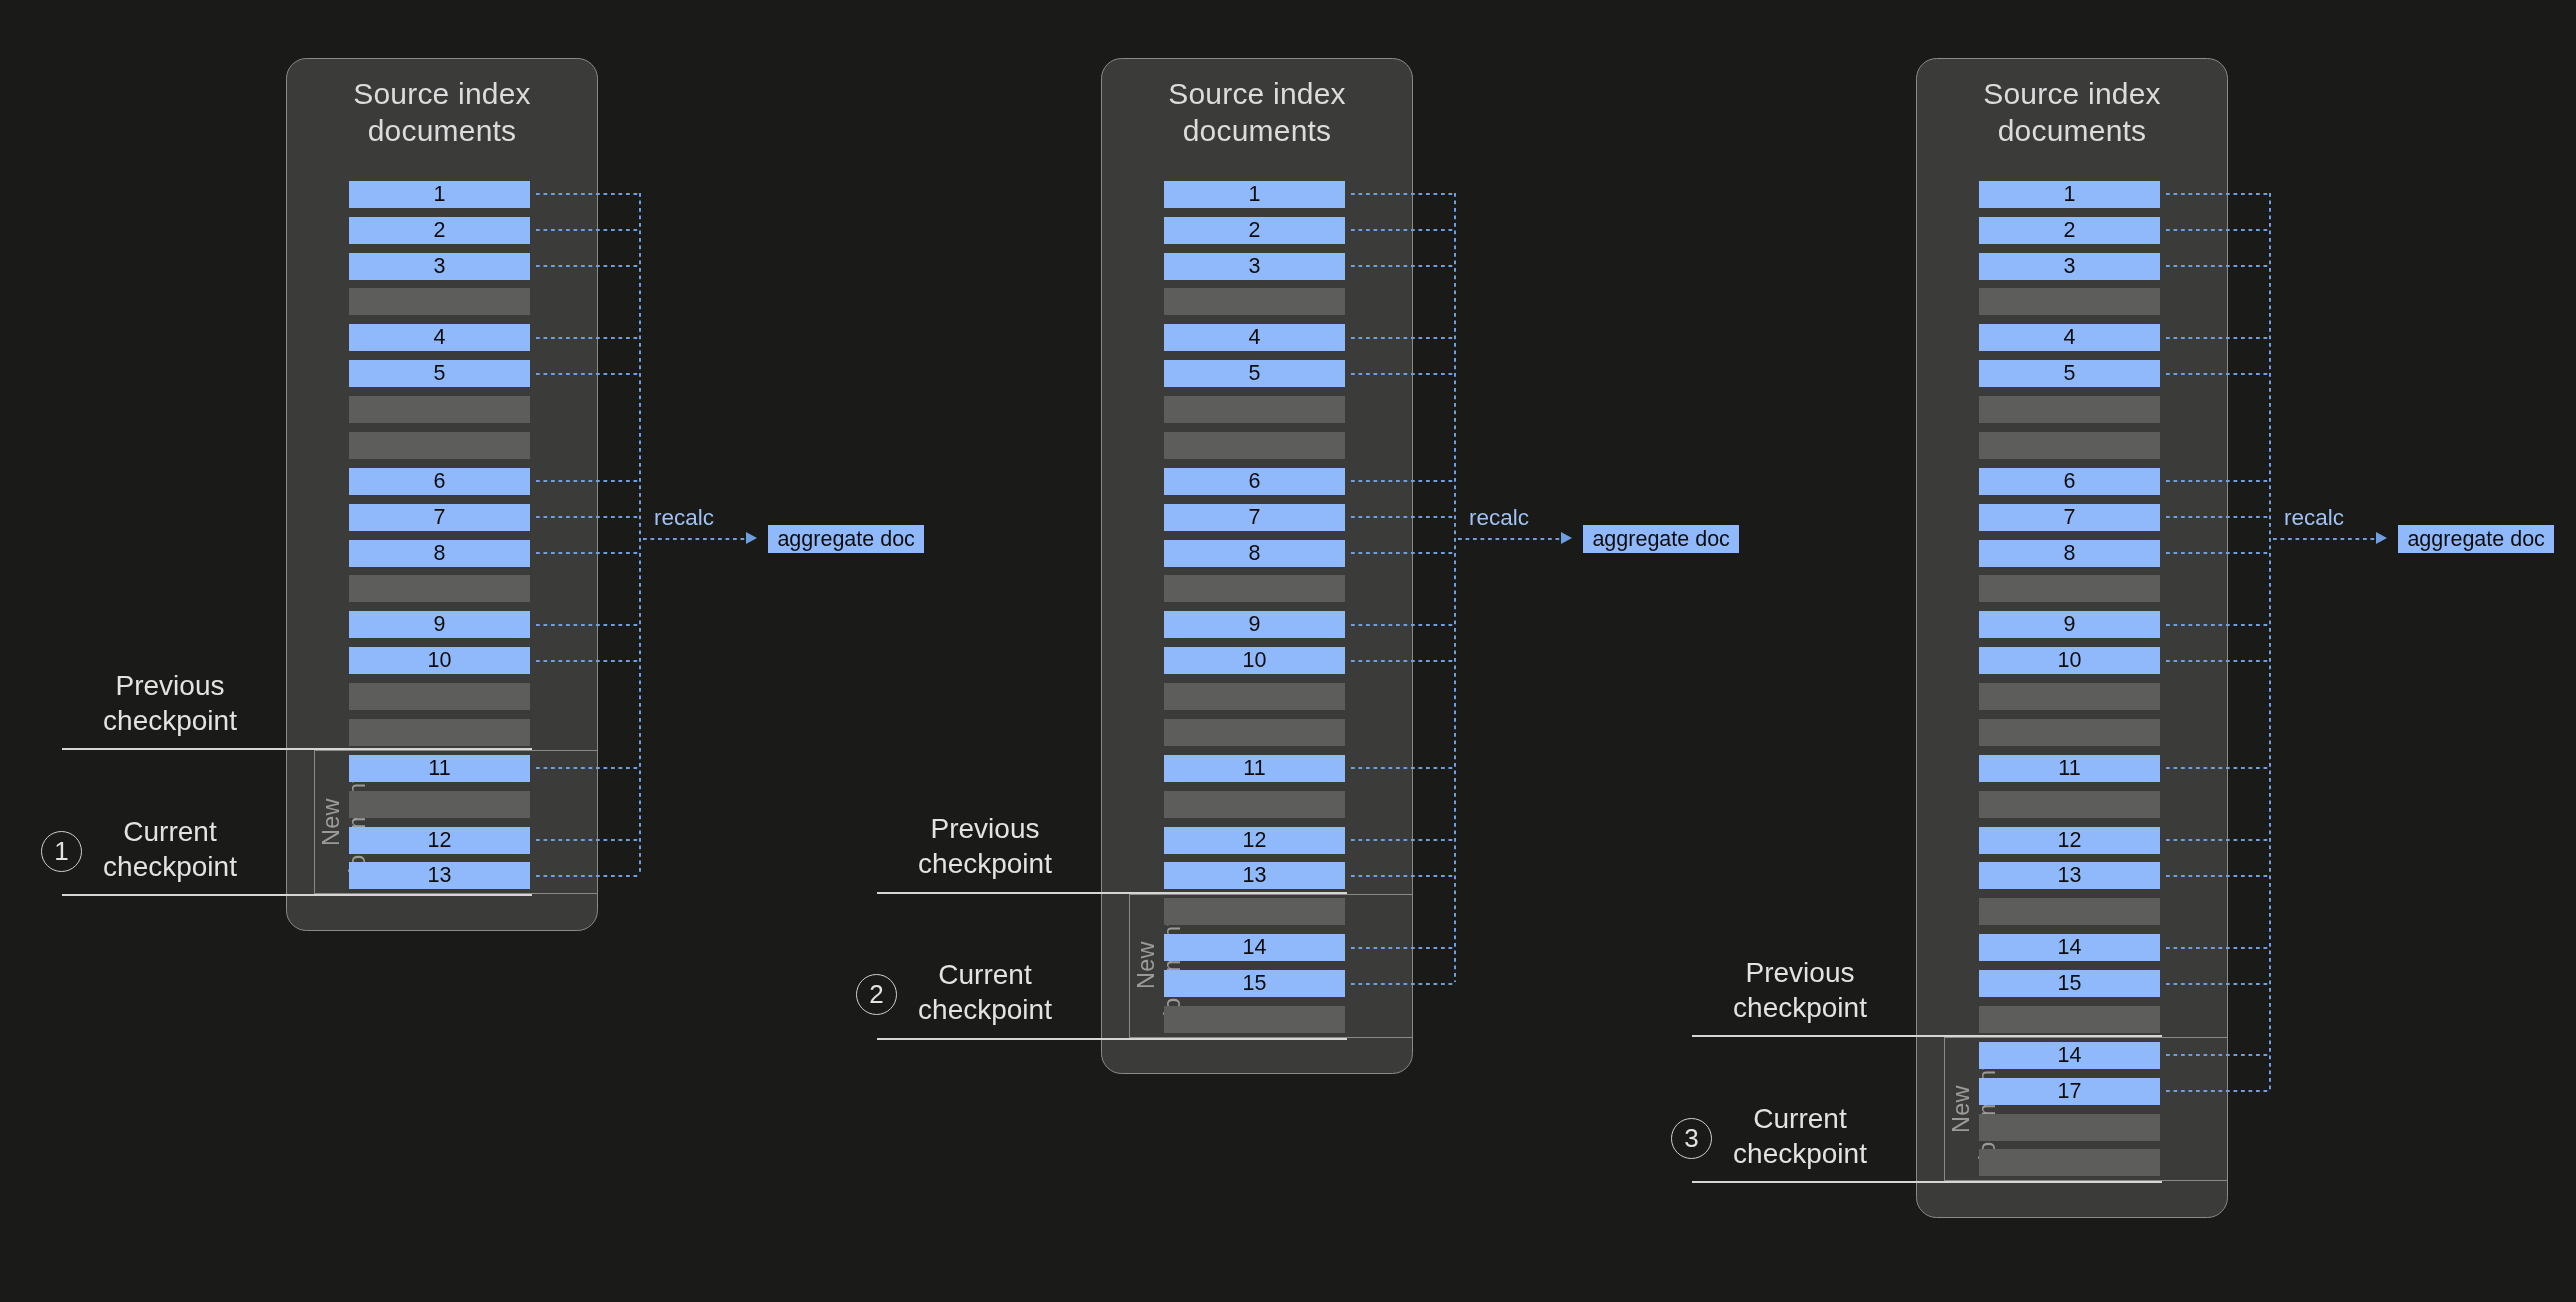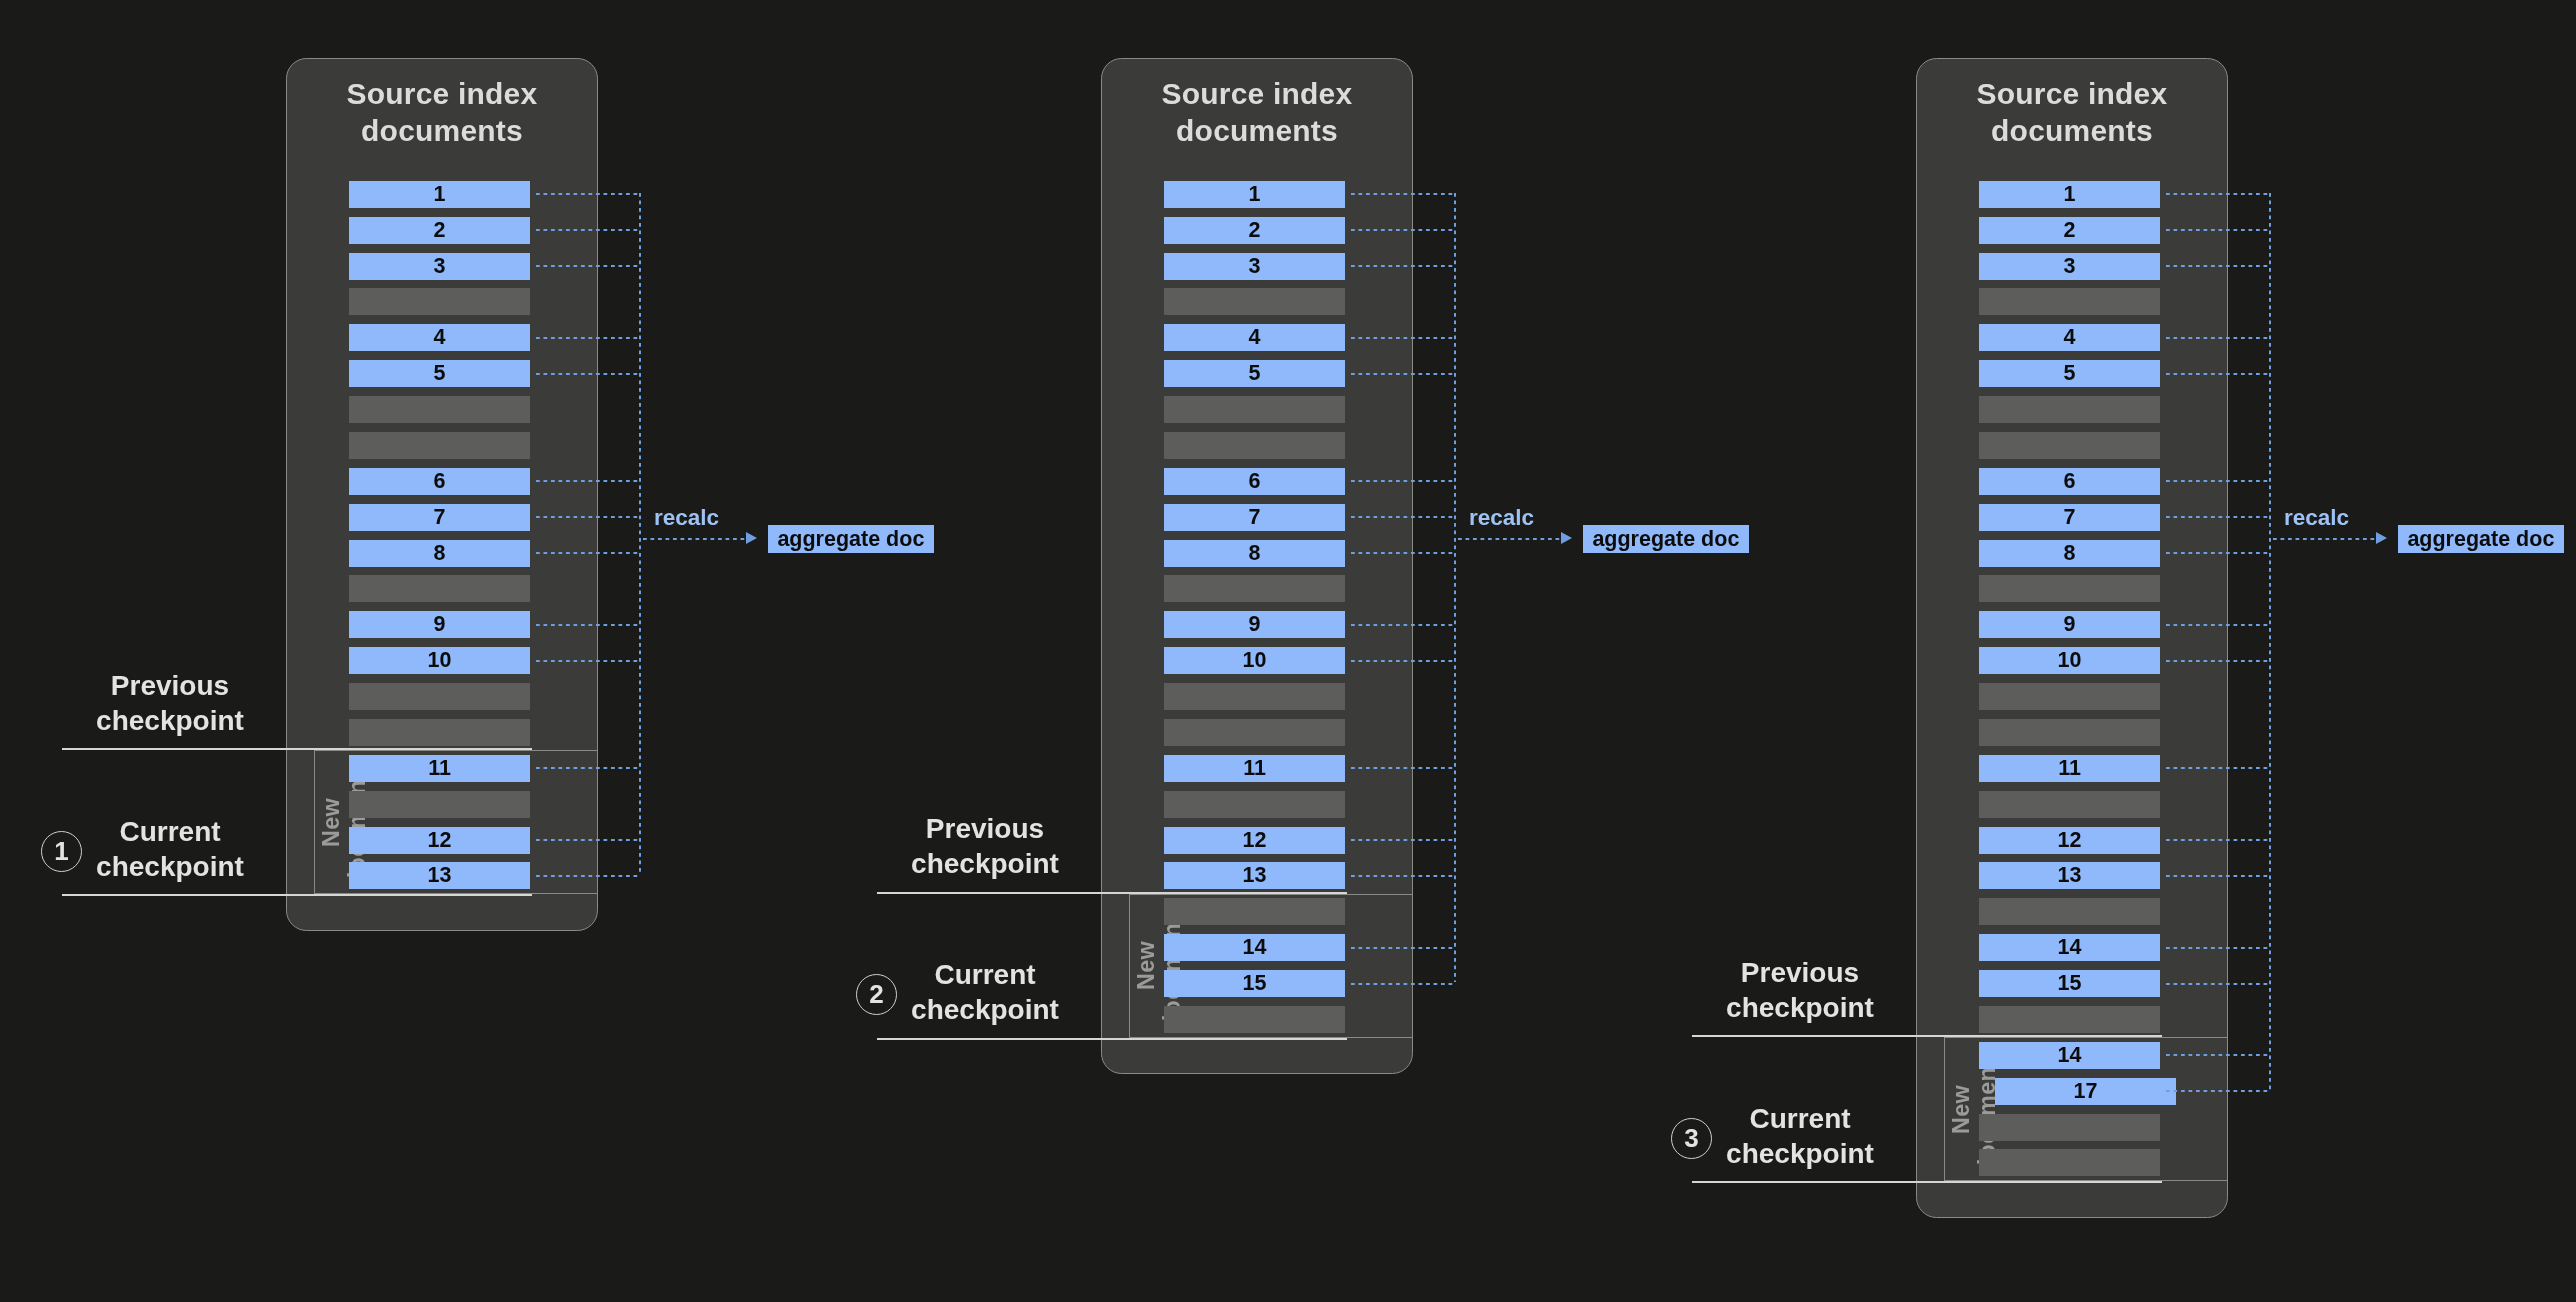--- a/index.html
+++ b/index.html
@@ -10,21 +10,20 @@
   body {
     font-family: "Liberation Sans", sans-serif;
     -webkit-font-smoothing: antialiased;
   }
   #stage {
     position: relative;
     width: 2576px;
     height: 1302px;
     background: #1a1a19;
     overflow: hidden;
-    font-weight: bold;
   }
 
   
   .panel {
     position: absolute;
     background: #3b3b3a;
     border: 1.9px solid #8a8a88;
     border-radius: 20.6px;
     box-sizing: border-box;
   }
@@ -304,21 +303,21 @@
     <div class="row blue" style="left: 1979px; top: 862px; width: 181px;">13</div>
     <div class="dotrow" style="left: 2166px; top: 875px; width: 103px;"></div>
     <div class="row empty" style="left: 1979px; top: 898px; width: 181px;"></div>
     <div class="row blue" style="left: 1979px; top: 934px; width: 181px;">14</div>
     <div class="dotrow" style="left: 2166px; top: 947px; width: 103px;"></div>
     <div class="row blue" style="left: 1979px; top: 970px; width: 181px;">15</div>
     <div class="dotrow" style="left: 2166px; top: 983px; width: 103px;"></div>
     <div class="row empty" style="left: 1979px; top: 1006px; width: 181px;"></div>
     <div class="row blue" style="left: 1979px; top: 1042px; width: 181px;">14</div>
     <div class="dotrow" style="left: 2166px; top: 1054px; width: 103px;"></div>
-    <div class="row blue" style="left: 1979px; top: 1078px; width: 181px; margin-left: 16px;">17</div>
+    <div class="row blue" style="left: 1979px; top: 1078px; width: 181px;">17</div>
     <div class="dotrow" style="left: 2166px; top: 1090px; width: 103px;"></div>
     <div class="row empty" style="left: 1979px; top: 1114px; width: 181px;"></div>
     <div class="row empty" style="left: 1979px; top: 1149px; width: 181px;"></div>
     <div class="dotbus" style="left: 2269px; top: 193px; height: 897px;"></div>
     <div class="dotarrow" style="left: 2273px; top: 538px; width: 103px;"></div>
     <div class="arrowhead" style="left: 2376px; top: 532px;"></div>
     <div class="recalc" style="left: 2284px; top: 505px;">recalc</div>
     <div class="aggdoc" style="left: 2398px; top: 525px;">aggregate doc</div>
     <div class="ckline" style="left: 1692px; top: 1035px; width: 470px;"></div>
     <div class="ckline" style="left: 1692px; top: 1181px; width: 470px;"></div>

